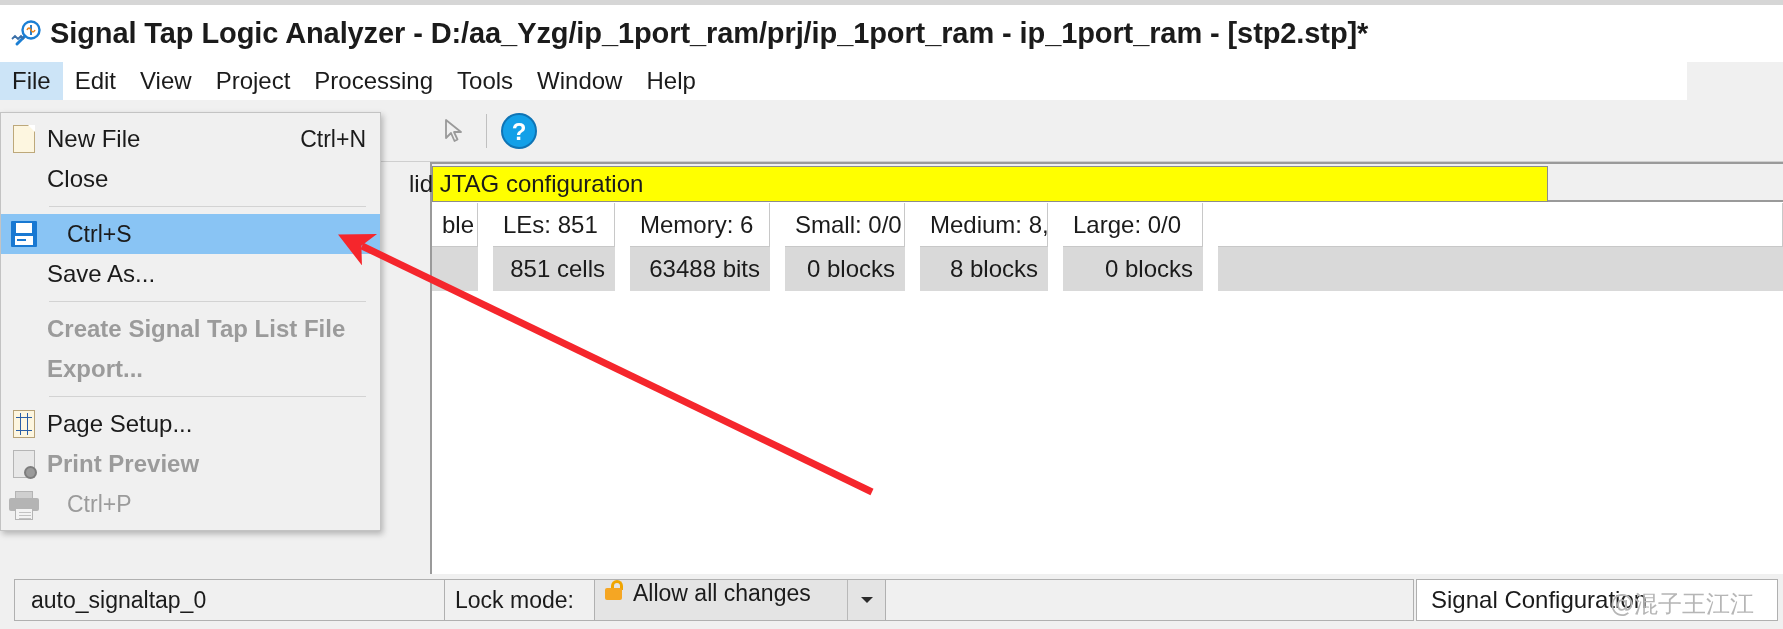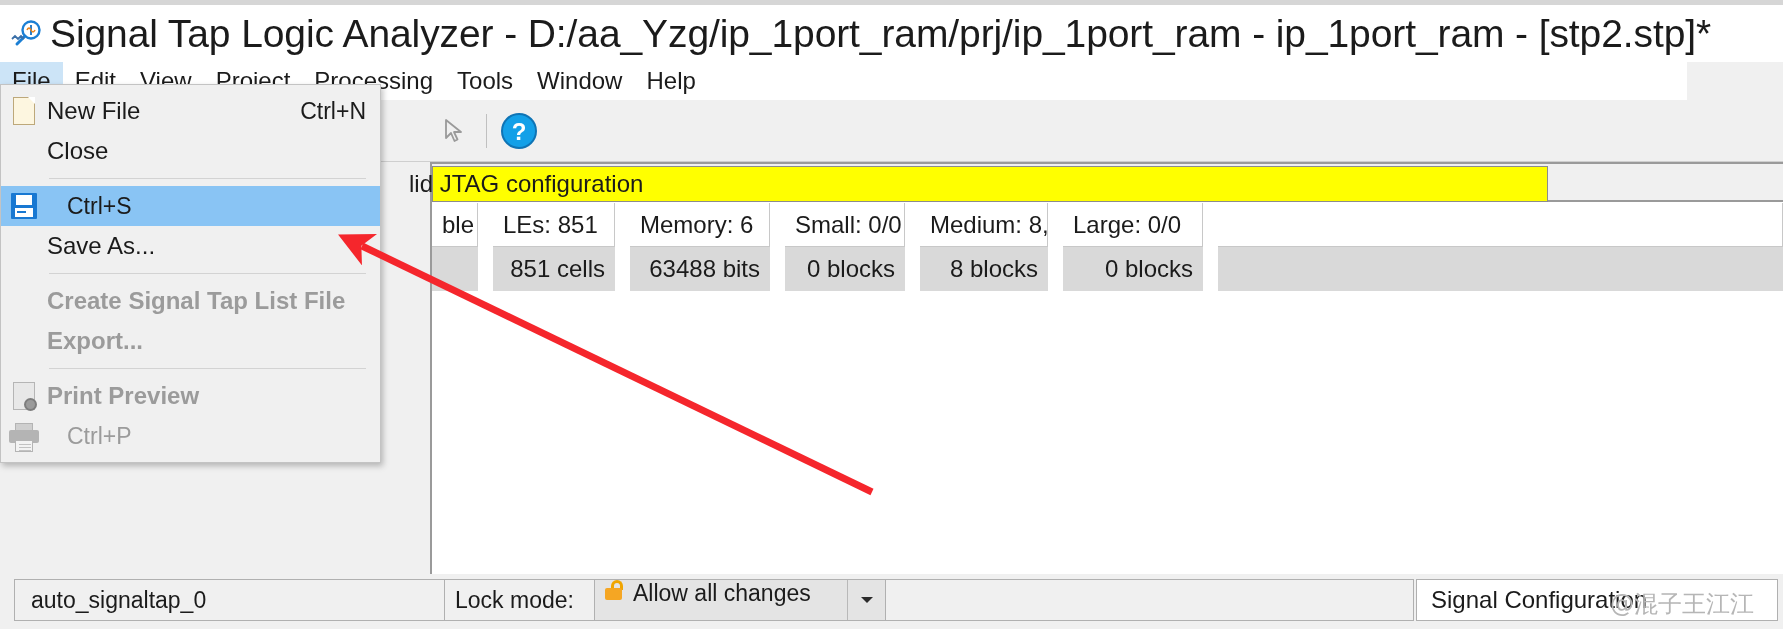--- a/index.html
+++ b/index.html
@@ -18,22 +18,23 @@
   
   .titlebar {
     position: absolute; left: 0; top: 0; width: 1783px; height: 62px;
     background: #ffffff;
     display: flex; align-items: center;
     padding-left: 10px;
     border-top: 5px solid #d6d6d6;
   }
   .app-icon { width: 34px; height: 34px; position: relative; flex: 0 0 34px; margin-right: 6px; }
   .title-text {
-    font-size: 39px; color: #1b1b1b; white-space: nowrap;
+    font-size: 29px; color: #1b1b1b; white-space: nowrap;
     letter-spacing: -0.1px;
+    font-weight: bold;
   }
 
   
   .menubar {
     position: absolute; left: 0; top: 62px; width: 1687px; height: 38px;
     background: #ffffff;
     display: flex; 
   }
   .menu-item {
     font-size: 24px; color: #1b1b1b;
@@ -101,21 +102,21 @@
 
   
   .left-panel {
     position: absolute; left: 0; top: 162px; width: 432px; height: 412px;
     background: #f0f0f0;
     border-right: 2px solid #9a9a9a;
   }
 
   
   .dropdown {
-    position: absolute; left: 0; top: 84px; width: 381px;
+    position: absolute; left: 0; top: 112px; width: 381px;
     background: #f0f0f0;
     border: 1px solid #c3c3c3;
     box-shadow: 2px 3px 6px rgba(0,0,0,0.25);
     padding: 6px 0 6px 0;
     z-index: 40;
   }
   .mrow {
     position: relative; display: flex; align-items: center;
     height: 40px; padding: 0 14px 0 0;
   }
@@ -347,20 +348,32 @@
     </div>
 
     <div class="mrow disabled">
       <span class="mrow-icon"></span>
       <span class="mrow-label">Export...</span>
       <span class="mrow-accel"></span>
     </div>
 
     <div class="msep"></div>
 
+    <div class="mrow">
+      <span class="mrow-icon">
+        <span class="ico-pagesetup">
+            <i class="h1"></i>
+            <i class="h2"></i>
+            <i class="v1"></i>
+            <i class="v2"></i>
+          </span>
+      </span>
+      <span class="mrow-label">Page Setup...</span>
+      <span class="mrow-accel"></span>
+    </div>
 
     <div class="mrow disabled">
       <span class="mrow-icon">
         <span class="ico-preview">
             <span class="glass"></span>
           </span>
       </span>
       <span class="mrow-label">Print Preview</span>
       <span class="mrow-accel"></span>
     </div>

